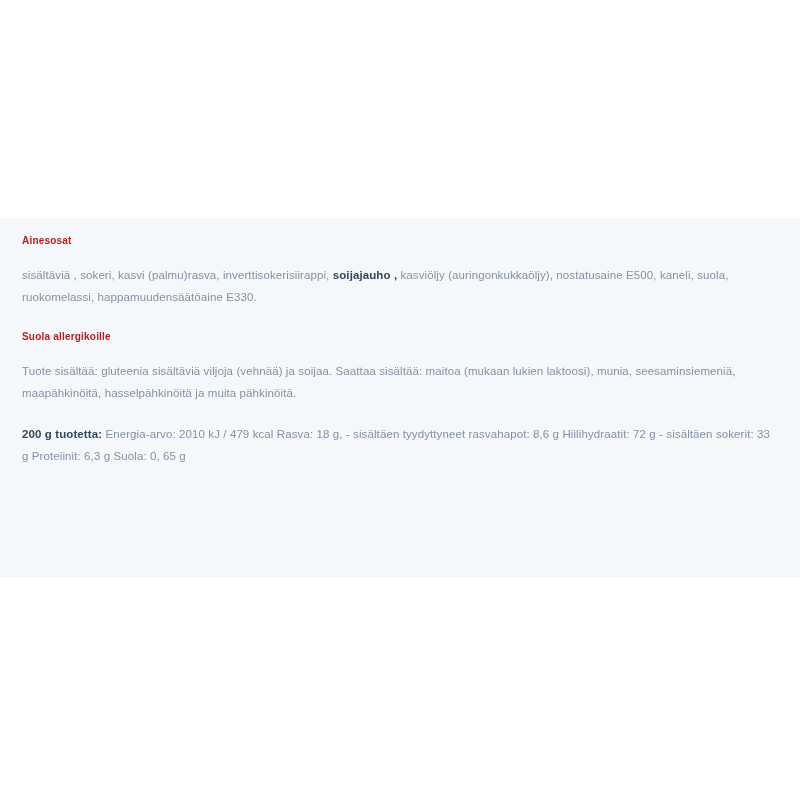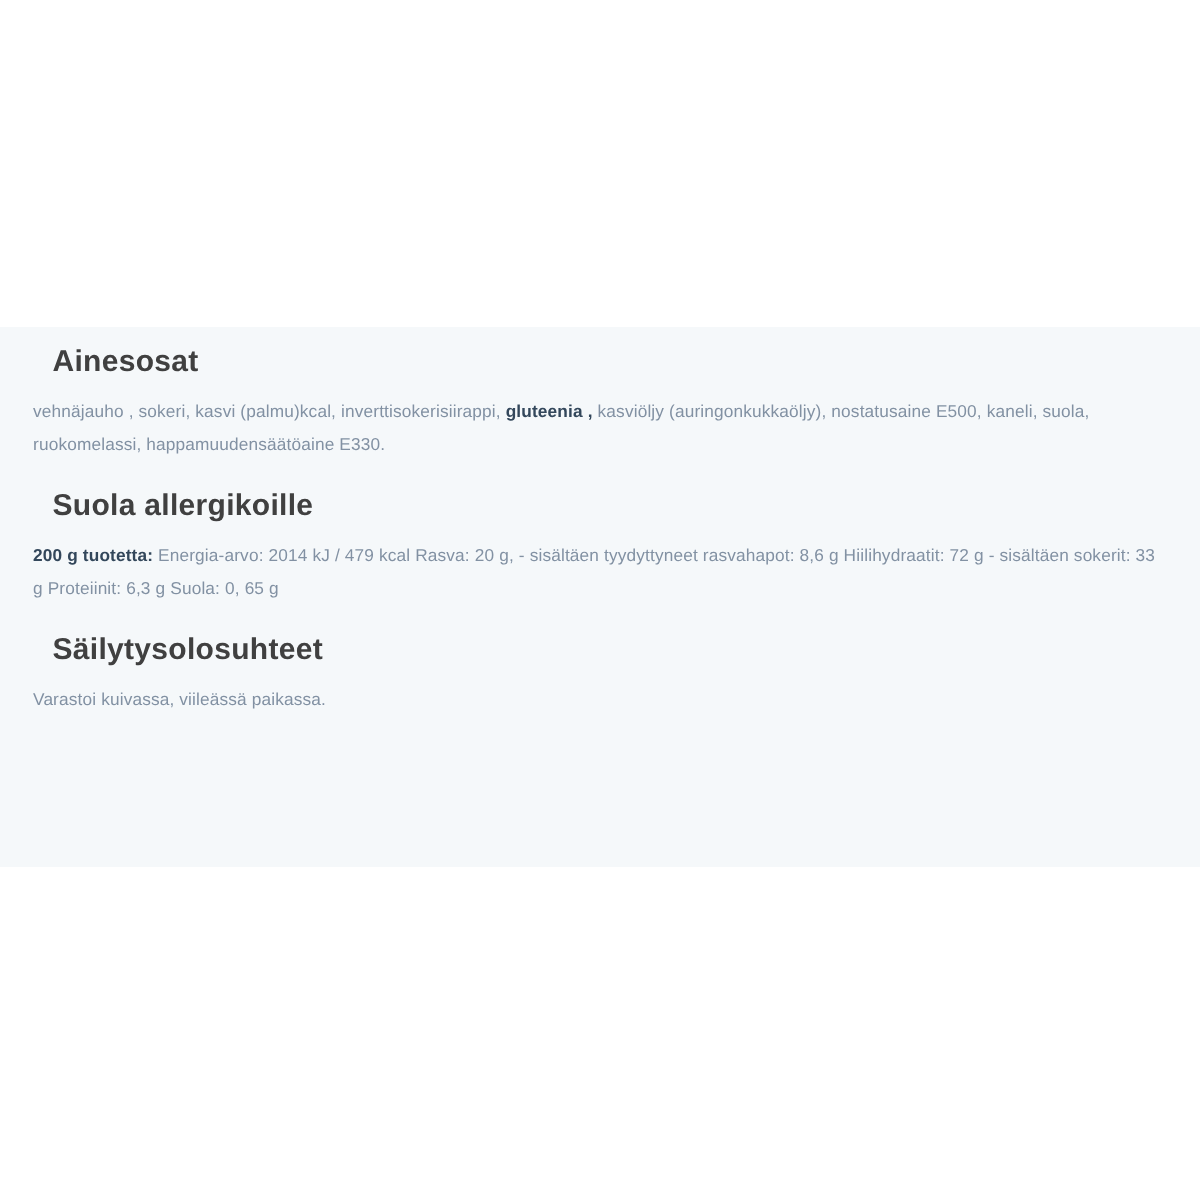--- a/index.html
+++ b/index.html
@@ -20,26 +20,26 @@
     position: absolute;
     top: 218px;
     left: 0;
     width: 800px;
     min-height: 360px;
     background: #f5f8fa;
     padding: 13px 22px 14px 22px;
   }
   .info-section { display: block; }
   .section-heading {
-    font-size: 20px;
+    font-size: 10px;
     line-height: 20px;
     font-weight: 700;
-    color: #404040;
+    color: #b91c1c;
     letter-spacing: 0.2px;
-    margin: 0 0 13px 13px;
+    margin: 0 0 13px 0;
   }
   .section-text {
     font-size: 11.5px;
     line-height: 22px;
     color: #8291a3;
     letter-spacing: 0.1px;
     margin: 0 0 19px 0;
     max-width: 756px;
   }
   .section-text strong {
@@ -49,30 +49,27 @@
   .info-section:last-child .section-text { margin-bottom: 0; }
 </style>
 </head>
 <body>
 
 <div class="page">
   <div class="info-panel">
 
     <div class="info-section">
       <h3 class="section-heading">Ainesosat</h3>
-      <p class="section-text"><span>vehnäjauho , sokeri, kasvi (palmu)kcal, inverttisokerisiirappi, </span><strong>gluteenia ,</strong><span> kasviöljy (auringonkukkaöljy), nostatusaine E500, kaneli, suola, ruokomelassi, happamuudensäätöaine E330.</span></p>
+      <p class="section-text"><span>sisältäviä , sokeri, kasvi (palmu)rasva, inverttisokerisiirappi, </span><strong>soijajauho ,</strong><span> kasviöljy (auringonkukkaöljy), nostatusaine E500, kaneli, suola, ruokomelassi, happamuudensäätöaine E330.</span></p>
     </div>
 
     <div class="info-section">
       <h3 class="section-heading">Suola allergikoille</h3>
+      <p class="section-text">Tuote sisältää: gluteenia sisältäviä viljoja (vehnää) ja soijaa. Saattaa sisältää: maitoa (mukaan lukien laktoosi), munia, seesaminsiemeniä, maapähkinöitä, hasselpähkinöitä ja muita pähkinöitä.</p>
     </div>
 
     <div class="info-section">
-      <p class="section-text"><strong>200 g tuotetta:</strong><span> Energia-arvo: 2014 kJ / 479 kcal Rasva: 20 g, - sisältäen tyydyttyneet rasvahapot: 8,6 g Hiilihydraatit: 72 g - sisältäen sokerit: 33 g Proteiinit: 6,3 g Suola: 0, 65 g</span></p>
+      <p class="section-text"><strong>200 g tuotetta:</strong><span> Energia-arvo: 2010 kJ / 479 kcal Rasva: 18 g, - sisältäen tyydyttyneet rasvahapot: 8,6 g Hiilihydraatit: 72 g - sisältäen sokerit: 33 g Proteiinit: 6,3 g Suola: 0, 65 g</span></p>
     </div>
 
-    <div class="info-section">
-      <h3 class="section-heading">Säilytysolosuhteet</h3>
-      <p class="section-text">Varastoi kuivassa, viileässä paikassa.</p>
-    </div>
 
   </div>
 </div>
 
 </body></html>

